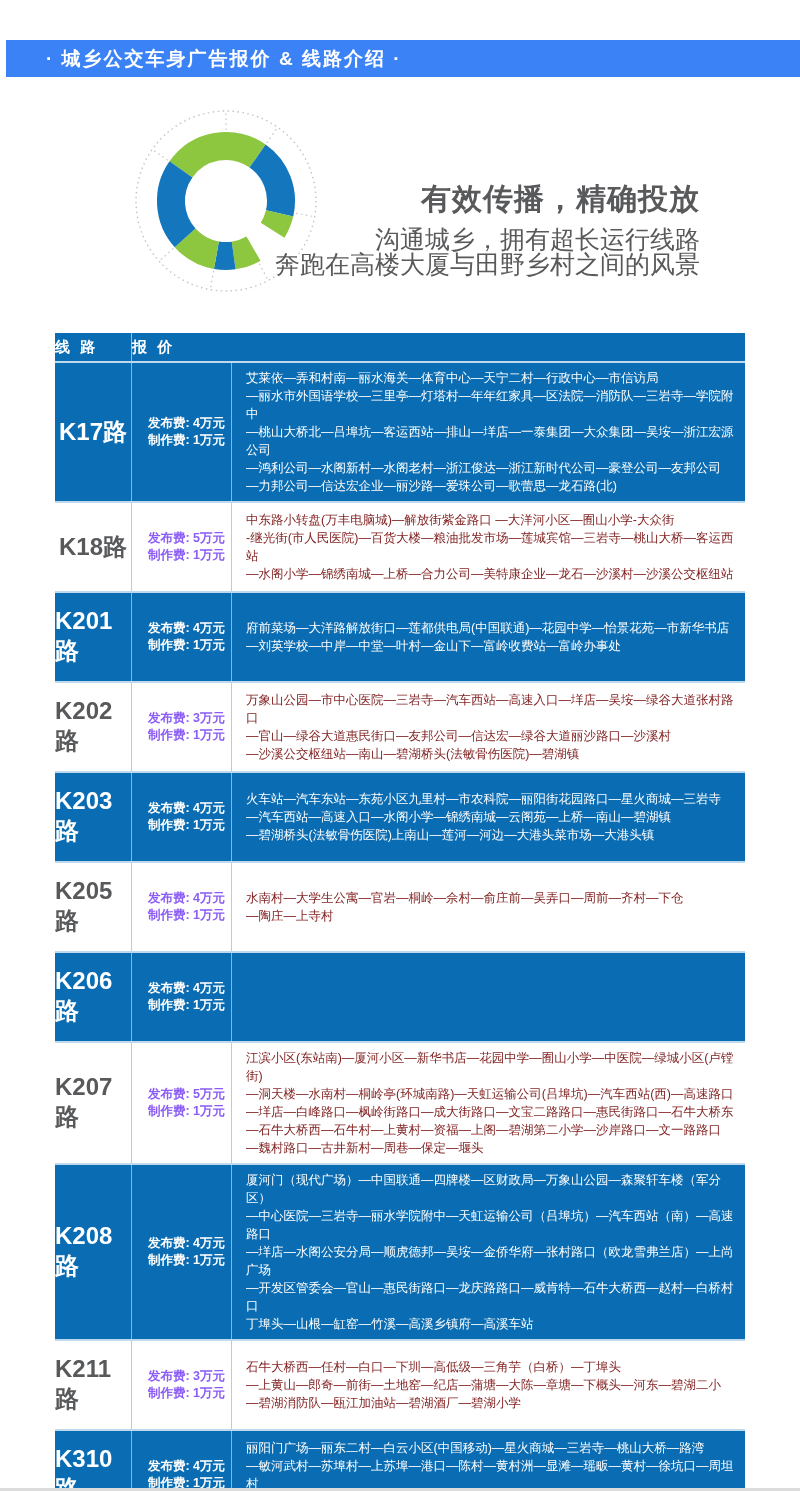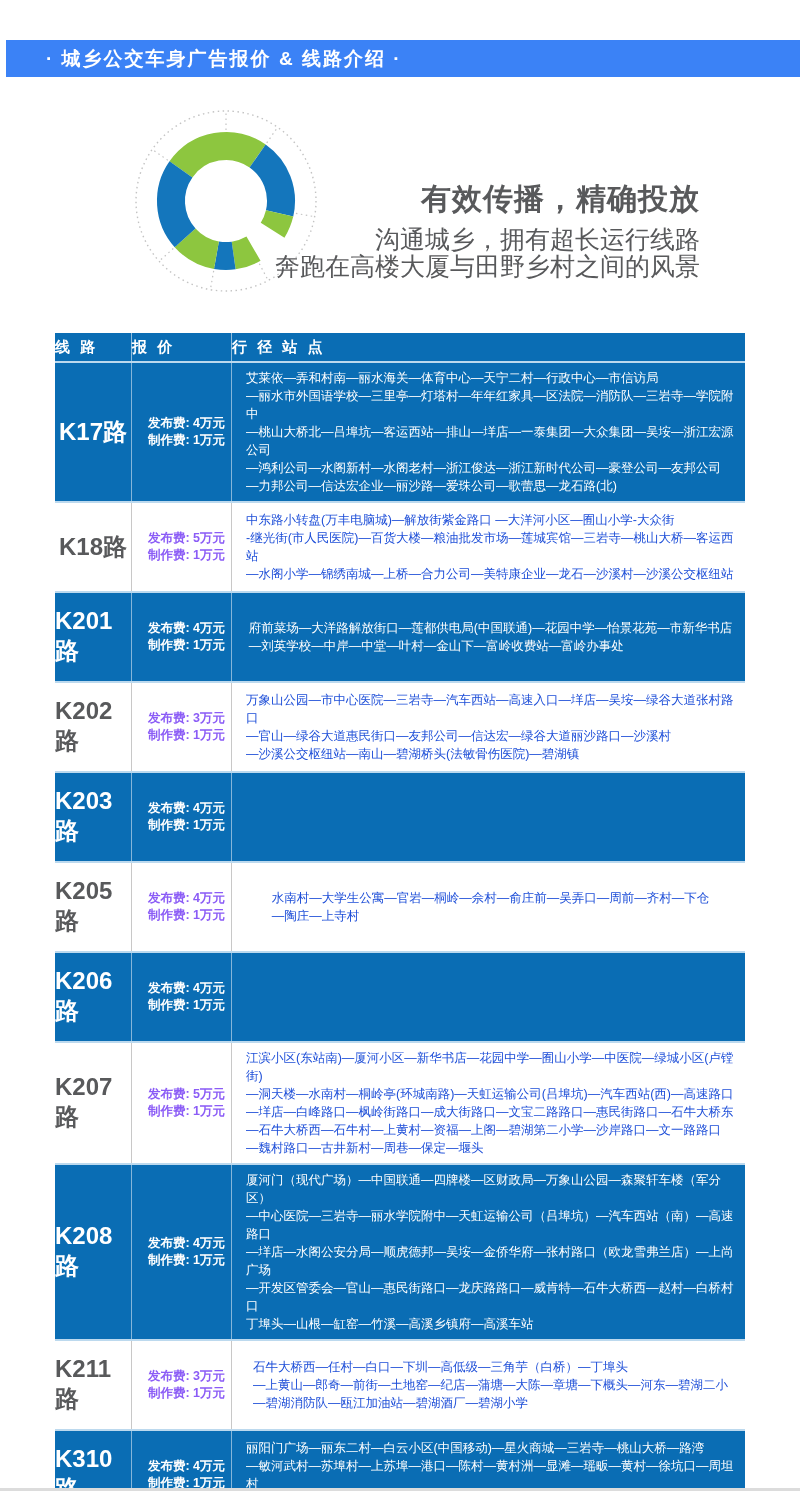--- a/index.html
+++ b/index.html
@@ -14,42 +14,42 @@
     margin:40px 0 0 6px; height:37px; background:#3b82f6;
     color:#ffffff; font-size:19px; font-weight:bold; letter-spacing:2px;
     line-height:37px; padding-left:40px;
   }
   
   .hero{ position:relative; height:212px; margin-top:24px; }
   .donut{ position:absolute; left:126px; top:0; width:200px; height:200px; }
   .hero-text{ position:absolute; right:100px; top:78px; text-align:right; color:#58595b;margin-left:28px; }
   .hero-text .headline{ font-size:30px; font-weight:bold; letter-spacing:1px; }
   .hero-text .subline{ font-size:25px; line-height:27px; margin-top:6px; }
-  .hero-text .subline + .subline{ margin-top:0; }
+  .hero-text .subline + .subline{ margin-top:0;font-family:Liberation Mono, monospace; }
   
   .rates{ width:690px; margin:20px auto 0 auto; }
   .trow{ display:flex; align-items:stretch; border-bottom:2px solid #bcd9ee; background:#ffffff; }
   .thead{ min-height:30px; background:#0a6db4; }
   .trow.body-row{ min-height:90px; }
   .trow.hl{ background:#0a6db4; }
-  .cell{ display:flex; align-items:center;justify-content:center; }
+  .cell{ display:flex; align-items:center; }
   .c-route{ width:77px; flex:0 0 77px; justify-content:center;
             border-right:1px solid #c8c8c8; }
   .c-price{ width:100px; flex:0 0 100px; justify-content:center;
             border-right:1px solid #c8c8c8; padding-left:10px; }
   .c-stations{ flex:1 1 auto; padding:6px 10px 6px 14px; }
   .thead .cell{ justify-content:flex-start; border-right:1px solid rgba(255,255,255,.55); padding:0; }
   .thead .cell:last-child{ border-right:none; }
   .thead .hcell-label{ color:#ffffff; font-size:15px; font-weight:bold; letter-spacing:3px; }
   .trow.hl .c-route, .trow.hl .c-price{ border-right-color:rgba(255,255,255,.5); }
   .route-name{ font-size:24px; font-weight:bold; color:#58595b; }
   .trow.hl .route-name{ color:#ffffff; }
   .fee-line{ font-size:12.5px; font-weight:bold; line-height:17px; color:#8b5cf6; }
   .trow.hl .fee-line{ color:#ffffff; }
-  .stations{ font-size:12.5px; line-height:18px; color:#1d4ed8; white-space:pre-line; }
+  .stations{ font-size:12.5px; line-height:18px; color:#7f1d1d; white-space:pre-line; }
   .trow.hl .stations{ color:#ffffff; }
 </style>
 </head>
 <body>
 
 <div class="page">
 
   <div class="banner">
     <span>· 城乡公交车身广告报价 &amp; 线路介绍 ·</span>
   </div>
@@ -88,23 +88,20 @@
 
   <div class="rates">
 
     <div class="trow thead">
       <div class="cell c-route">
         <span class="hcell-label">线  路</span>
       </div>
       <div class="cell c-price">
         <span class="hcell-label">报  价</span>
       </div>
-      <div class="cell c-stations">
-        <span class="hcell-label">行  径  站  点</span>
-      </div>
     </div>
 
     <div class="trow body-row hl">
       <div class="cell c-route">
         <span class="route-name">K17路</span>
       </div>
       <div class="cell c-price">
         <div>
           <div class="fee-line">发布费: 4万元</div>
           <div class="fee-line">制作费: 1万元</div>
@@ -172,20 +169,25 @@
     <div class="trow body-row hl">
       <div class="cell c-route">
         <span class="route-name">K203路</span>
       </div>
       <div class="cell c-price">
         <div>
           <div class="fee-line">发布费: 4万元</div>
           <div class="fee-line">制作费: 1万元</div>
         </div>
       </div>
+      <div class="cell c-stations">
+        <div class="stations">火车站—汽车东站—东苑小区九里村—市农科院—丽阳街花园路口—星火商城—三岩寺
+—汽车西站—高速入口—水阁小学—锦绣南城—云阁苑—上桥—南山—碧湖镇
+—碧湖桥头(法敏骨伤医院)上南山—莲河—河边—大港头菜市场—大港头镇</div>
+      </div>
     </div>
 
     <div class="trow body-row">
       <div class="cell c-route">
         <span class="route-name">K205路</span>
       </div>
       <div class="cell c-price">
         <div>
           <div class="fee-line">发布费: 4万元</div>
           <div class="fee-line">制作费: 1万元</div>

